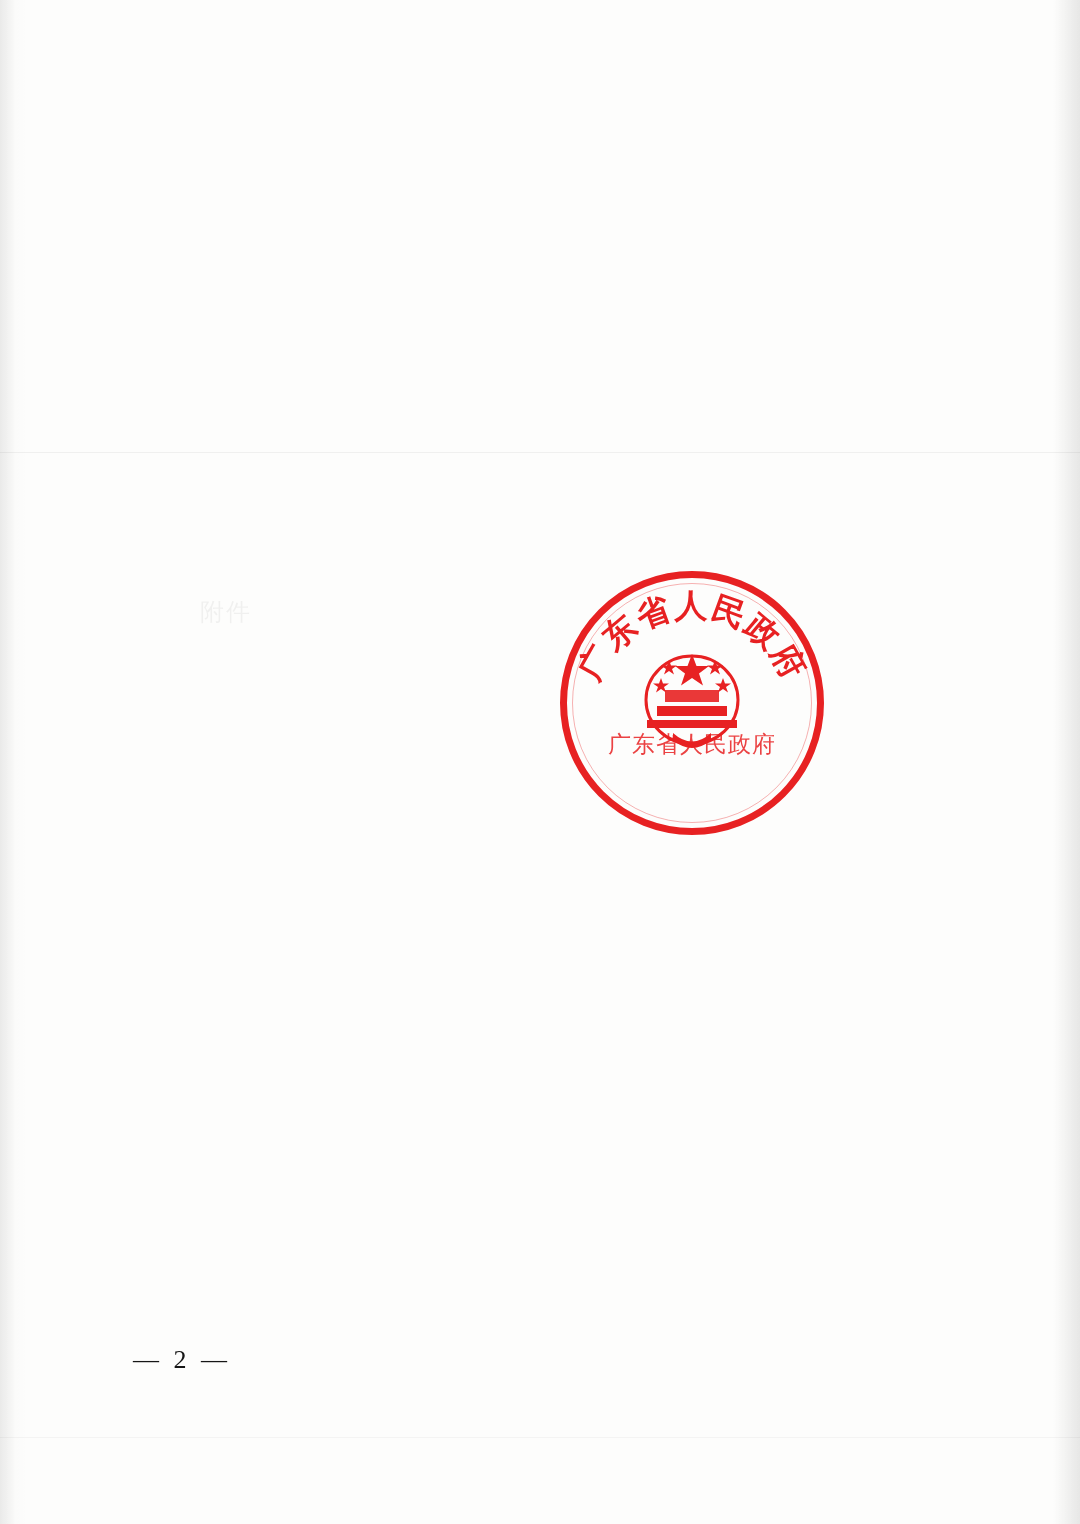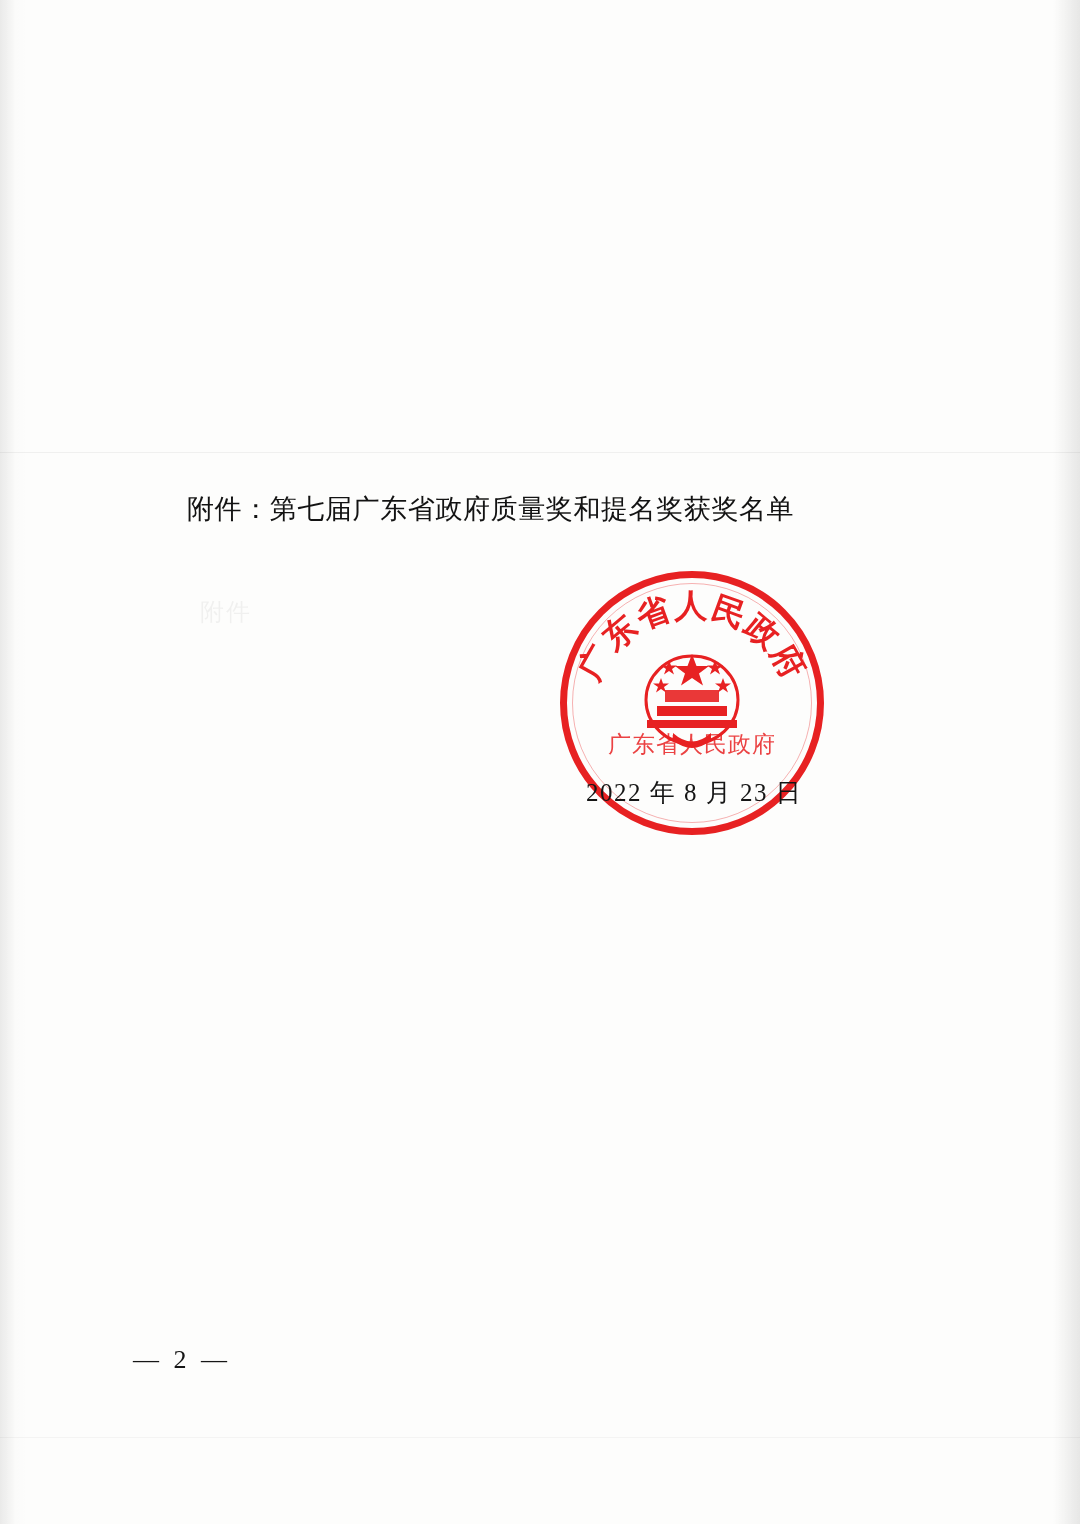--- a/index.html
+++ b/index.html
@@ -170,21 +170,20 @@
 <body>
 
 <div class="page">
 
   <div class="edge-shadow-left"></div>
   <div class="edge-shadow-right"></div>
   <div class="crease c1"></div>
   <div class="crease c2"></div>
 
 
-  <div class="attachment-line">附件：第七届广东省政府质量奖和提名奖获奖名单</div>
 
   <div class="ghost g1">附件</div>
   <div class="ghost g2"></div>
 
   <div class="seal-wrap">
     <div class="seal">
       <div class="seal-ring"></div>
       <div class="seal-inner-ring"></div>
 
       <svg class="seal-arc-text" viewBox="0 0 272 272">
@@ -209,17 +208,16 @@
         <polygon points="52,32 54,37.5 60,37.5 55,41 57,46.5 52,43 47,46.5 49,41 44,37.5 50,37.5" fill="#e60f10"></polygon>
         <polygon points="98,32 100,37.5 106,37.5 101,41 103,46.5 98,43 93,46.5 95,41 90,37.5 96,37.5" fill="#e60f10"></polygon>
         <polygon points="44,50 46,55.5 52,55.5 47,59 49,64.5 44,61 39,64.5 41,59 36,55.5 42,55.5" fill="#e60f10"></polygon>
         <polygon points="106,50 108,55.5 114,55.5 109,59 111,64.5 106,61 101,64.5 103,59 98,55.5 104,55.5" fill="#e60f10"></polygon>
       </svg>
 
       <div class="seal-bottom-text">广东省人民政府</div>
     </div>
   </div>
 
-  <div class="seal-date">2022 年 8 月 23 日</div>
 
   <div class="page-number">— 2 —</div>
 
 </div>
 
 </body></html>

